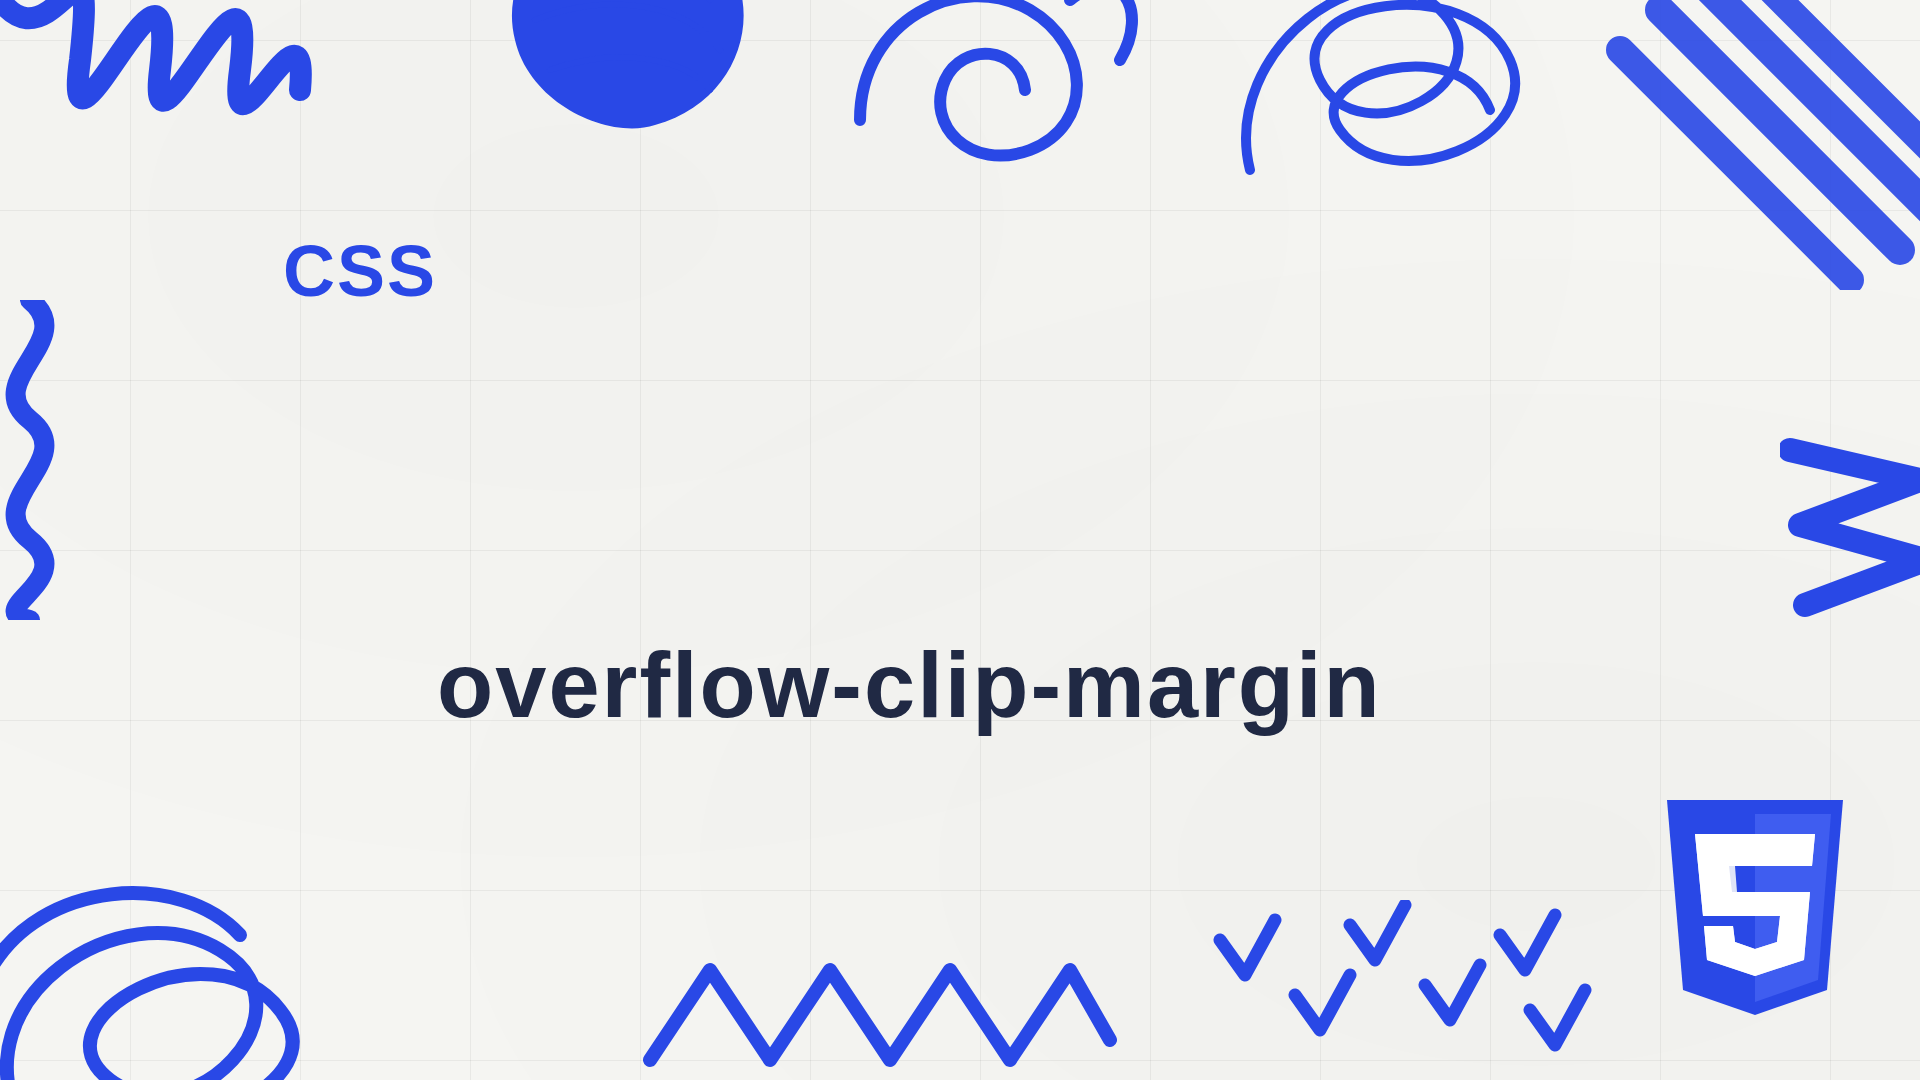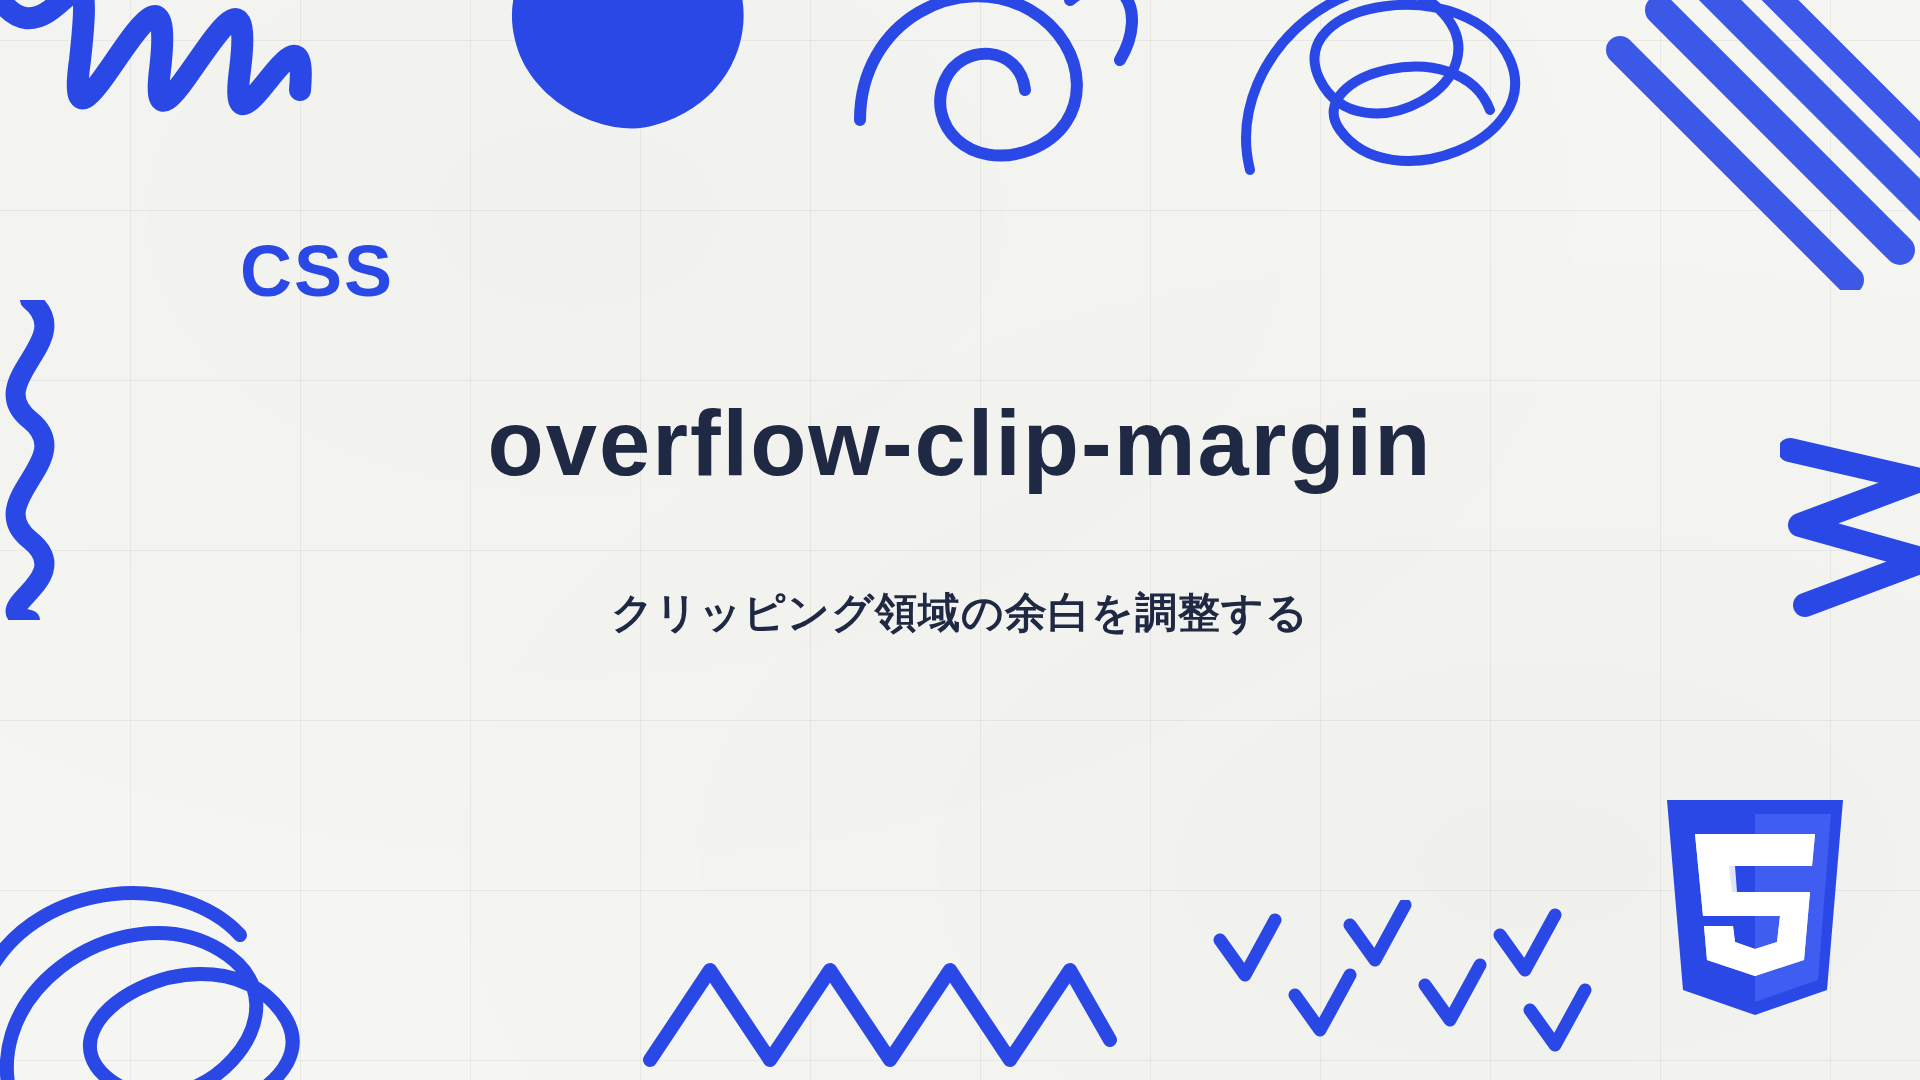--- a/index.html
+++ b/index.html
@@ -22,22 +22,23 @@
   .paper {
     position: absolute; inset: 0;
     background:
       radial-gradient(ellipse at 30% 20%, rgba(0,0,0,0.015), transparent 60%),
       radial-gradient(ellipse at 80% 80%, rgba(0,0,0,0.02), transparent 55%);
     mix-blend-mode: multiply;
   }
 
   .content {
     position: absolute; inset: 0;
-    display: flex; flex-direction: column; align-items: center;
+    display: flex; align-items: center;
     padding-top: 230px;
+    margin-left: 43px;
   }
   .category {
     align-self: flex-start;
     margin-left: 240px;
     font-size: 72px;
     font-weight: 800;
     color: #2948e6;
     letter-spacing: 2px;
   }
   .title {
@@ -141,14 +142,13 @@
     <polygon class="three" points="40,34 100,34 100,66 74,66 77,92 100,92 100,116 48,116"></polygon>
     <polygon class="three" points="49,126 78,126 80,142 100,149 100,176 52,160"></polygon>
   </g>
 </svg>
 
 <div class="content">
   <div class="category">CSS</div>
   <div class="title">
     <span>overflow-clip-margin</span><br>
   </div>
-  <div class="subtitle">クリッピング領域の余白を調整する</div>
 </div>
 
 </body></html>

